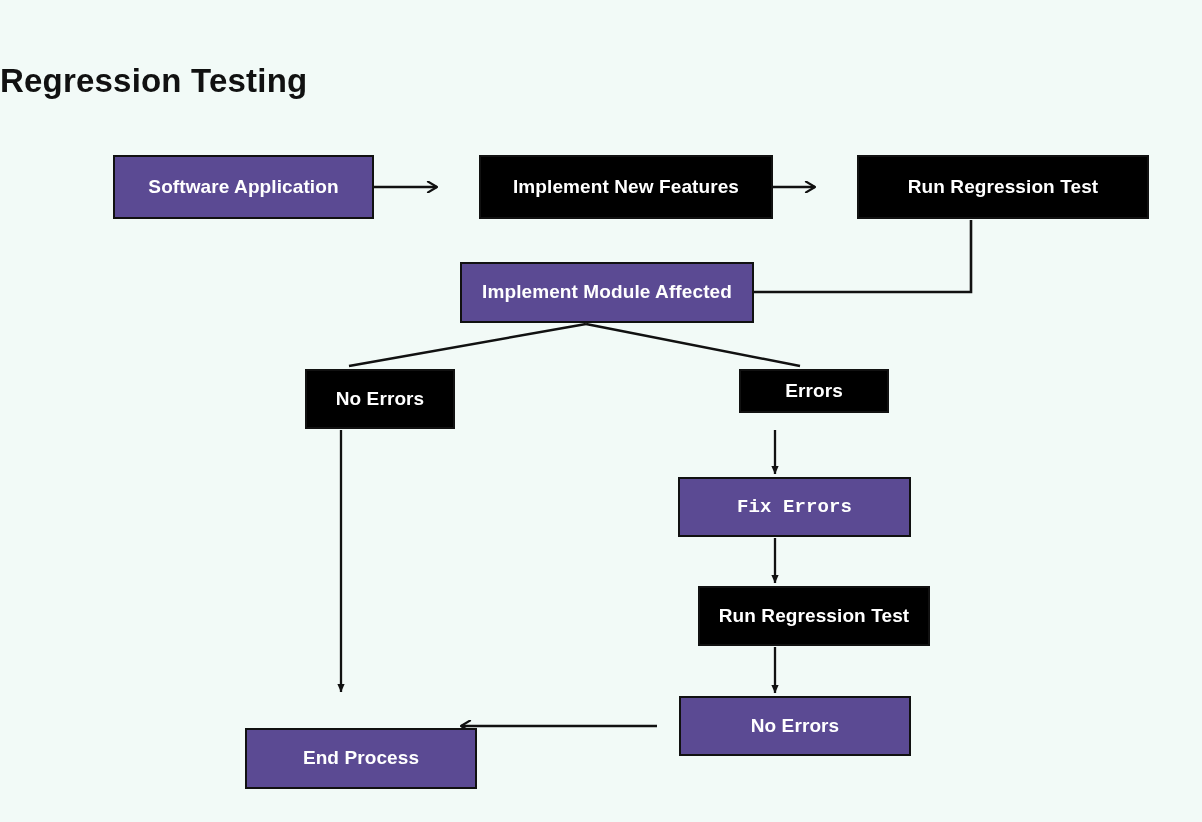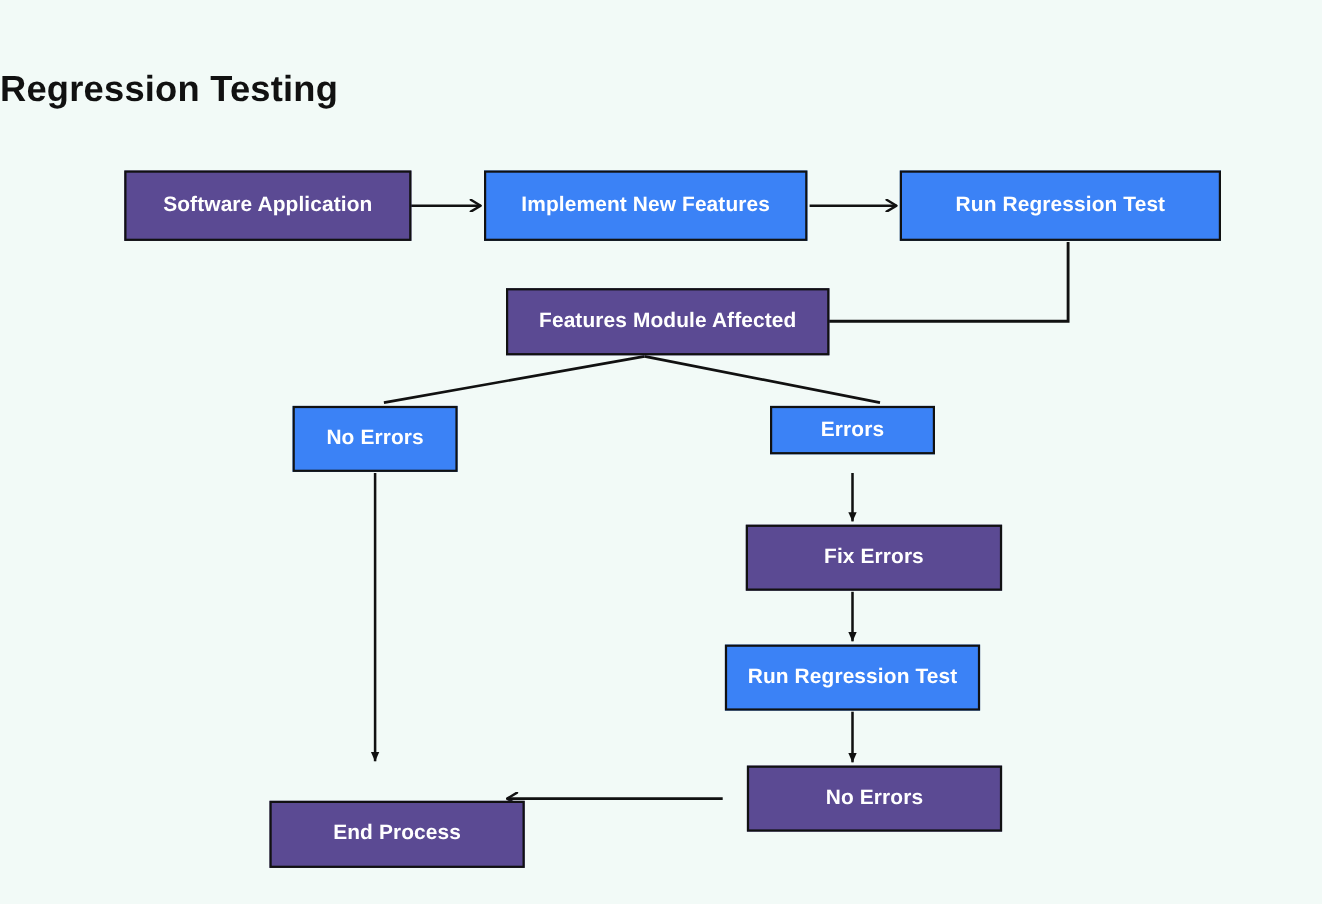--- a/index.html
+++ b/index.html
@@ -38,21 +38,21 @@
     align-items: center;
     justify-content: center;
     color: #ffffff;
     font-size: 19px;
     font-weight: bold;
     letter-spacing: 0.1px;
     text-align: center;
     line-height: 1.1;
   }
   .node.purple { background: #5b4a93; margin-left: 20px; }
-  .node.green  { background: #3b82f6; }
+  .node.green  { background: #000000; margin-left: 39px; }
   #edges {
     position: absolute;
     left: 0;
     top: 0;
     width: 1202px;
     height: 822px;
     pointer-events: none;
   }
 </style>
 </head>
@@ -99,32 +99,32 @@
 
   <div class="node green" style="left:440px; top:155px; width:294px; height:64px;">
     <span>Implement New Features</span>
   </div>
 
   <div class="node green" style="left:818px; top:155px; width:292px; height:64px;">
     <span>Run Regression Test</span>
   </div>
 
   <div class="node purple" style="left:440px; top:262px; width:294px; height:61px;">
-    <span>Features Module Affected</span>
+    <span>Implement Module Affected</span>
   </div>
 
   <div class="node green" style="left:266px; top:369px; width:150px; height:60px;">
     <span>No Errors</span>
   </div>
 
   <div class="node green" style="left:700px; top:369px; width:150px; height:44px;">
     <span>Errors</span>
   </div>
 
-  <div class="node purple" style="left:658px; top:477px; width:233px; height:60px;">
+  <div class="node purple" style="left:658px; top:477px; width:233px; height:60px;font-family:Liberation Mono, monospace;">
     <span>Fix Errors</span>
   </div>
 
   <div class="node green" style="left:659px; top:586px; width:232px; height:60px;">
     <span>Run Regression Test</span>
   </div>
 
   <div class="node purple" style="left:659px; top:696px; width:232px; height:60px;">
     <span>No Errors</span>
   </div>

